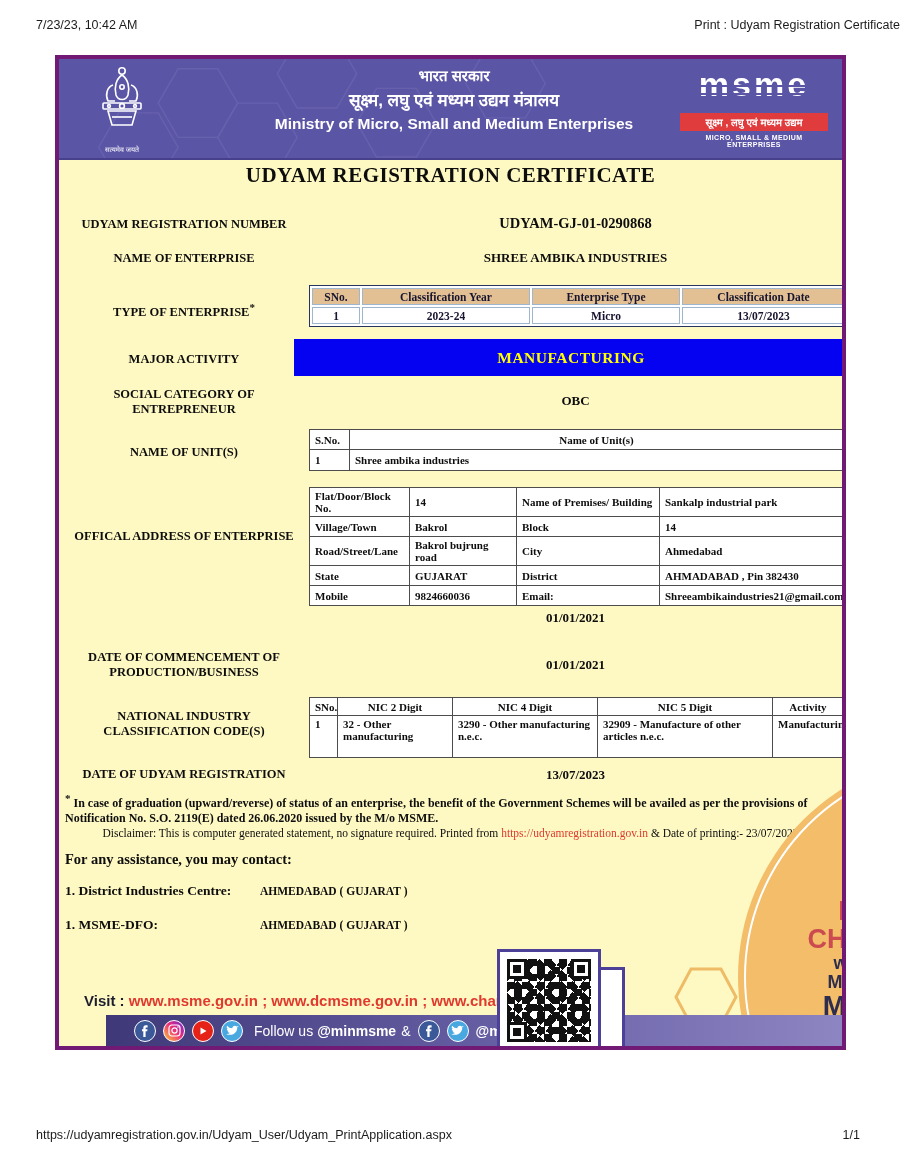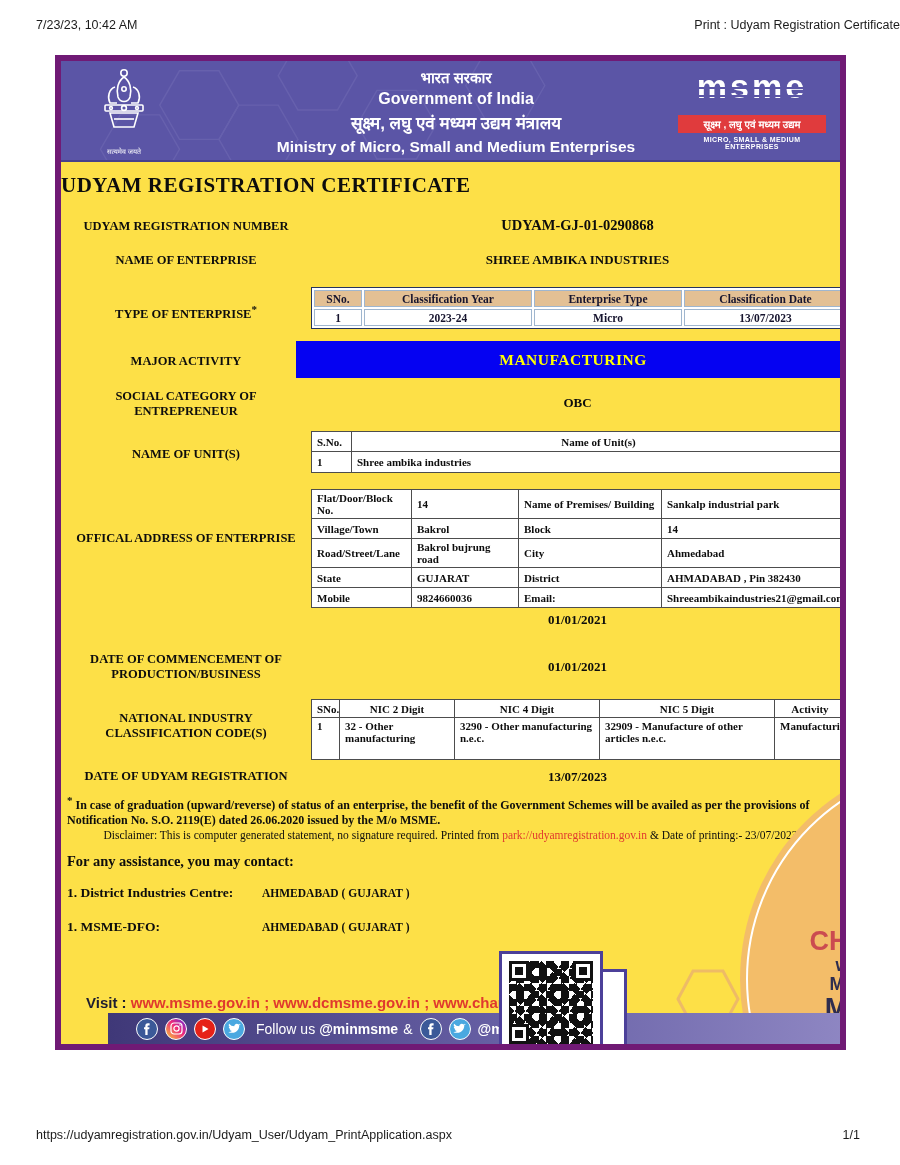--- a/index.html
+++ b/index.html
@@ -11,21 +11,21 @@
     font-family:"Liberation Sans", sans-serif; font-size:12.5px; color:#1c1c1c; }
   .ph-date { position:absolute; left:36px; top:0; }
   .ph-title { position:absolute; left:0; width:100%; text-align:right; top:0; }
   .print-foot { position:absolute; top:1128px; left:0; width:900px;
     font-family:"Liberation Sans", sans-serif; font-size:12.5px; color:#1c1c1c; }
   .pf-url { position:absolute; left:36px; top:0; }
   .pf-page { position:absolute; right:40px; top:0; }
 
   
   .frame { position:absolute; left:55px; top:55px; width:791px; height:995px;
-    border:6px solid #701a75; background:#fde047; overflow:hidden; }
+    border:4px solid #701a75; background:#fef9c3; overflow:hidden; }
 
   
   .banner { position:absolute; left:0; top:0; width:100%; height:101px;
     background:#5b55a6; border-bottom:2px solid #47418c; overflow:hidden; }
   .hexes { position:absolute; left:0; top:0; width:100%; height:100%; }
   .emblem { position:absolute; left:28px; top:4px; width:70px; height:96px; text-align:center; }
   .emblem-cap { font-size:7px; color:#fff; font-family:"Liberation Sans",sans-serif; margin-top:-4px; }
   .banner-center { position:absolute; left:170px; top:4px; width:450px; text-align:center;
     color:#fff; font-family:"Liberation Sans",sans-serif; font-weight:bold; }
   .bc-l1 { font-size:15px; margin-top:2px; }
@@ -35,21 +35,21 @@
   .msme-logo { position:absolute; right:14px; top:8px; width:148px; text-align:center;
     font-family:"Liberation Sans",sans-serif; }
   .msme-word { position:relative; color:#fff; font-weight:800; font-size:34px;
     letter-spacing:3px; line-height:34px; }
   .msme-stripe { position:absolute; left:0; width:100%; height:2px; background:#5b55a6; }
   .msme-redbar { background:#e03b3d; color:#fff; font-weight:bold; font-size:10px;
     padding:2px 2px; margin-top:12px; white-space:nowrap; }
   .msme-eng { color:#fff; font-size:7px; font-weight:bold; letter-spacing:.4px; margin-top:3px; }
 
   
-  .cert-title { position:absolute; top:112px; left:0; width:100%; 
+  .cert-title { position:absolute; top:104px; left:0; width:100%; text-align:center;
     font-size:21px; font-weight:bold; letter-spacing:.5px; color:#0d0d0d; }
   .flabel { position:absolute; left:5px; width:240px; text-align:center;
     font-weight:bold; font-size:12.5px; color:#0d0d0d; line-height:14.5px; }
   .fvalue { position:absolute; left:245px; width:543px; text-align:center;
     font-weight:bold; font-size:13px; color:#0d0d0d; }
   .fvalue.big { font-size:14.5px; }
   sup.star { font-size:11px; vertical-align:super; }
 
   
   .type-table { position:absolute; left:250px; top:226px; width:535px;
@@ -171,21 +171,20 @@
           <circle cx="18" cy="43" r="1.4"></circle>
           <circle cx="44" cy="43" r="1.4"></circle>
           <path d="M17 48 L45 48 L41 62 L21 62 Z"></path>
           <path d="M21 54 L41 54"></path>
         </g>
       </svg>
       <div class="emblem-cap">सत्यमेव जयते</div>
     </div>
     <div class="banner-center">
       <div class="bc-l1">भारत सरकार</div>
-      <div class="bc-l2">Government of India</div>
       <div class="bc-l3">सूक्ष्म, लघु एवं मध्यम उद्यम मंत्रालय</div>
       <div class="bc-l4">Ministry of Micro, Small and Medium Enterprises</div>
     </div>
     <div class="msme-logo">
       <div class="msme-word">msme</div>
       <div class="msme-stripe" style="top:18px"></div>
       <div class="msme-stripe" style="top:26px"></div>
       <div class="msme-redbar">सूक्ष्म , लघु एवं मध्यम उद्यम</div>
       <div class="msme-eng">MICRO, SMALL &amp; MEDIUM ENTERPRISES</div>
     </div>
@@ -325,21 +324,21 @@
 
   <div class="flabel" style="top:708px">DATE OF UDYAM REGISTRATION</div>
   <div class="fvalue" style="top:708px">13/07/2023</div>
 
   <div class="footnote">
     <sup class="star">*</sup>
     <span>In case of graduation (upward/reverse) of status of an enterprise, the benefit of the Government Schemes will be availed as per the provisions of Notification No. S.O. 2119(E) dated   26.06.2020 issued by the M/o MSME.</span>
   </div>
 
   <div class="disclaimer">
-    <span>Disclaimer: This is computer generated statement, no signature required. Printed from </span><a href="#">park://udyamregistration.gov.in</a><span> &amp; Date of printing:- 23/07/2023</span>
+    <span>Disclaimer: This is computer generated statement, no signature required. Printed from </span><a href="#">https://udyamregistration.gov.in</a><span> &amp; Date of printing:- 23/07/2023</span>
   </div>
 
   <div class="assist">For any assistance, you may contact:</div>
   <div class="contact-label" style="top:824px">1. District Industries Centre:</div>
   <div class="contact-value" style="top:826px">AHMEDABAD ( GUJARAT )</div>
   <div class="contact-label" style="top:858px">1. MSME-DFO:</div>
   <div class="contact-value" style="top:860px">AHMEDABAD ( GUJARAT )</div>
 
   <div class="champ-circle">
     <div class="champ-ring"></div>

